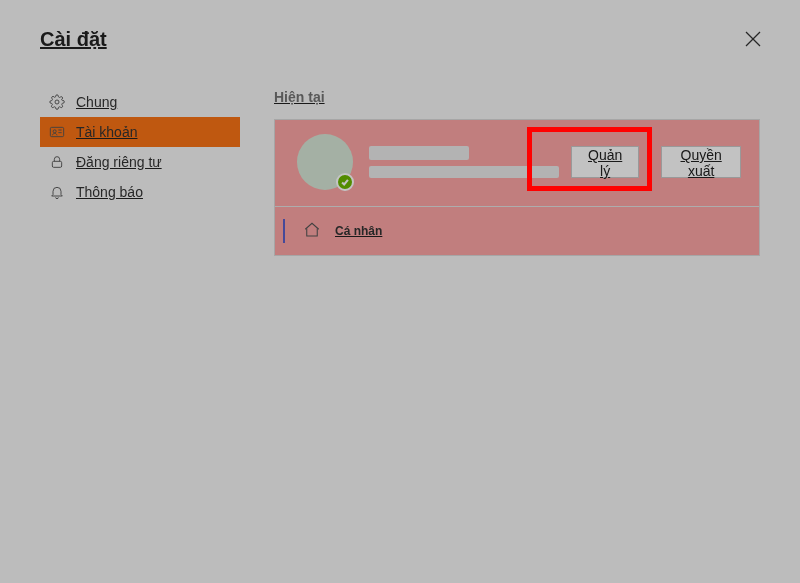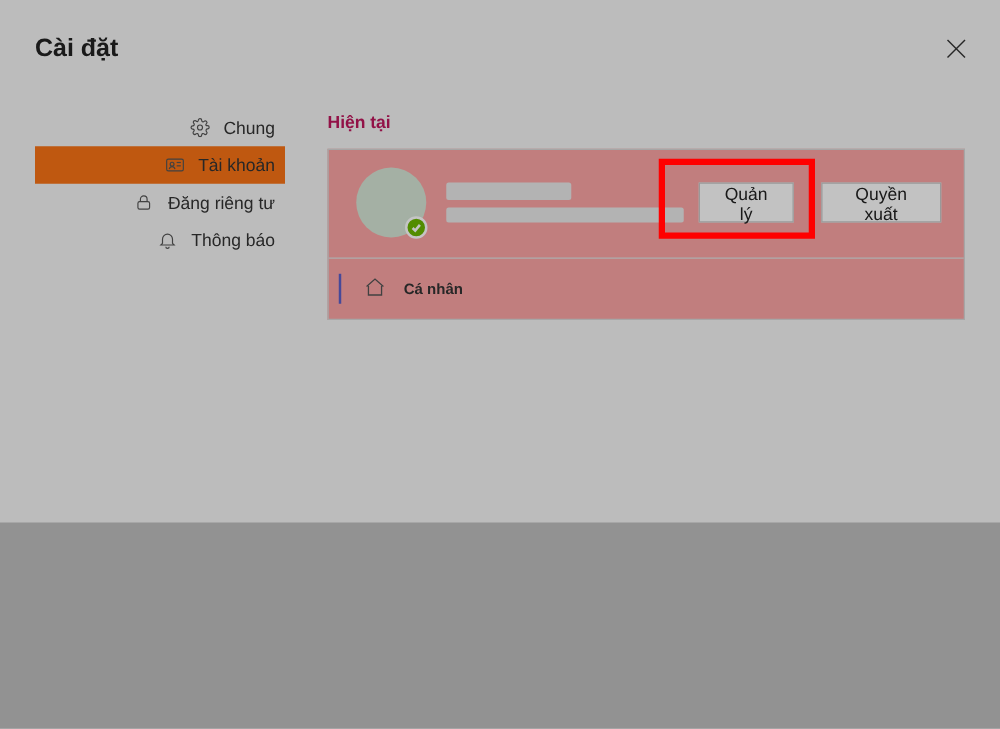--- a/index.html
+++ b/index.html
@@ -13,23 +13,24 @@
   .overlay {
     position: absolute;
     inset: 0;
     background: rgba(0,0,0,0.23);
     pointer-events: none;
     z-index: 10;
   }
   .window {
     position: relative;
     width: 800px;
-    height: 418px;
+    height: 583px;
     background: #f5f5f5;
-    padding: 22px 28px;
+    padding: 22px 40px;
+    text-decoration: underline;
   }
   .header {
     display: flex;
     justify-content: space-between;
     align-items: flex-start;
   }
   .title {
     font-size: 20px;
     font-weight: 600;
     color: #222;
@@ -54,36 +55,35 @@
   }
   .sidebar-item {
     display: flex;
     align-items: center;
     gap: 10px;
     height: 30px;
     padding: 0 8px;
     font-size: 14px;
     color: #333;
     cursor: pointer;
-    justify-content: flex-end;
   }
   .sidebar-item.selected {
     background: #f97316;
   }
   .sidebar-item .icon { width: 18px; height: 18px; display:flex; align-items:center; justify-content:center; }
   .sidebar-item .icon svg { width: 16px; height: 16px; stroke: #555; fill: none; stroke-width: 1.4; }
 
   .main {
     flex: 1;
     padding-left: 34px;
   }
   .section-title {
     font-size: 14px;
     font-weight: 600;
-    color: #be185d;
+    color: #737373;
     margin-bottom: 14px;
     margin-top: 2px;
   }
   .account-card {
     border: 1px solid #d9d9d9;
     background: #fca5a5;
   }
   .account-row {
     display: flex;
     align-items: center;

